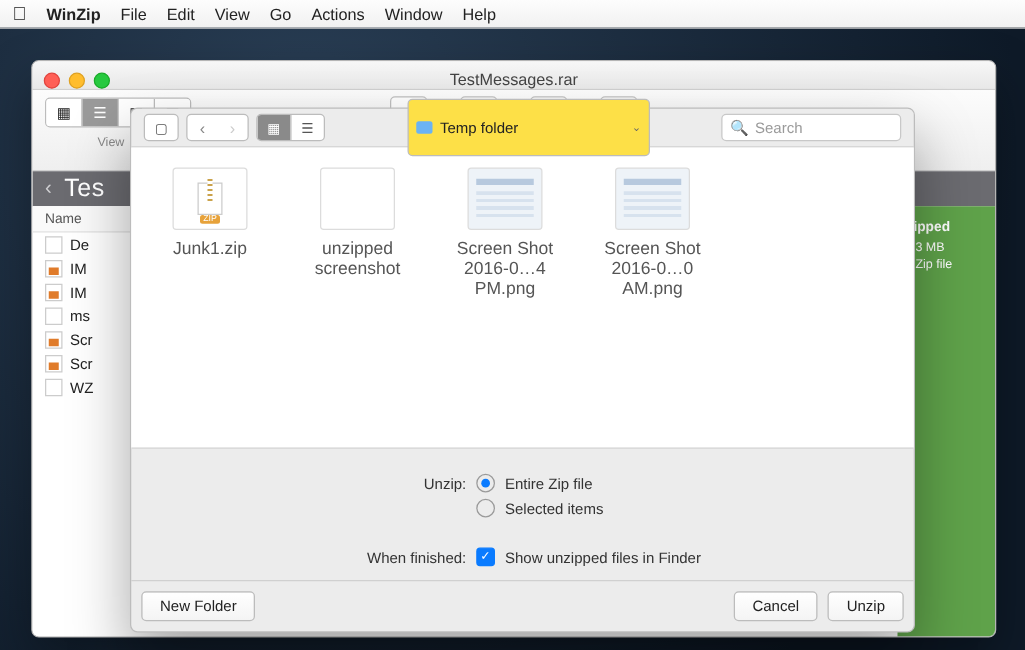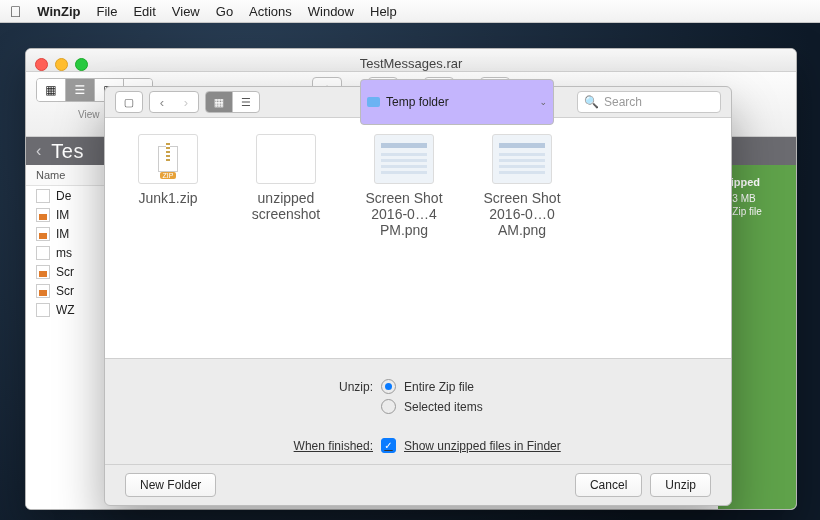--- a/index.html
+++ b/index.html
@@ -63,21 +63,21 @@
 
   
   .sheet{position:absolute;left:104px;top:86px;width:626px;height:418px;background:var(--win-bg);border:1px solid #bcbcbc;border-radius:6px;box-shadow:0 24px 48px rgba(0,0,0,.35);display:flex;flex-direction:column;}
   .sheet-toolbar{height:30px;display:flex;align-items:center;padding:0 10px;gap:6px;border-bottom:1px solid var(--border-light);}
   .seg{display:flex;border:1px solid #bcbcbc;border-radius:4px;overflow:hidden;height:20px;background:#fff;}
   .seg div{width:26px;display:flex;align-items:center;justify-content:center;font-size:11px;border-right:1px solid #c6c6c6;color:#555;}
   .seg div:last-child{border-right:none;}
   .seg div.active{background:#8a8a8a;color:#fff;}
   .nav-btns{display:flex;border:1px solid #bcbcbc;border-radius:4px;overflow:hidden;height:20px;background:#fff;}
   .nav-btns div{width:24px;display:flex;align-items:center;justify-content:center;color:#888;}
-  .path-pop{flex:0 0 180px;margin-left:94px;height:20px;border:1px solid #bcbcbc;border-radius:4px;background:#c4b5fd;display:flex;align-items:center;padding:12px 6px;gap:6px;font-size:12px;position:relative;}
+  .path-pop{flex:0 0 180px;margin-left:60px;height:20px;border:1px solid #bcbcbc;border-radius:4px;background:#fde047;display:flex;align-items:center;padding:12px 6px;gap:6px;font-size:12px;position:relative;}
   .path-pop .fld{width:13px;height:10px;background:#6bb3f3;border-radius:2px;}
   .path-pop .chev{margin-left:auto;font-size:9px;color:#666;}
   .search{margin-left:auto;width:130px;height:20px;border:1px solid #c8c8c8;border-radius:4px;background:#fff;display:flex;align-items:center;padding:0 6px;gap:5px;color:#9a9a9a;font-size:12px;}
 
   .sheet-files{flex:1;background:#fff;border-bottom:1px solid var(--border-light);display:flex;align-items:flex-start;gap:8px;padding:16px 8px;}
   .file{width:110px;display:flex;flex-direction:column;align-items:center;gap:6px;font-size:14px;color:#555;text-align:center;}
   .file .thumb{width:58px;height:48px;background:#fff;border:1px solid #dcdcdc;border-radius:3px;display:flex;align-items:center;justify-content:center;position:relative;}
   .thumb.zip::after{content:"ZIP";position:absolute;bottom:4px;font-size:7px;background:#e7a23a;color:#fff;padding:0 3px;border-radius:2px;}
   .thumb.zip::before{content:"";width:18px;height:24px;background:linear-gradient(#fff,#fff);border:1px solid #ccc;}
   .thumb.zip .ziplines{position:absolute;width:4px;height:18px;background:repeating-linear-gradient(#caa24a 0 2px,#fff 2px 4px);left:50%;transform:translateX(-50%);top:8px;}
@@ -87,21 +87,21 @@
   .thumb.shot::after{content:"";position:absolute;left:6px;right:6px;top:18px;bottom:8px;background:repeating-linear-gradient(#d7e2ee 0 3px,transparent 3px 6px);}
 
   .sheet-opts{padding:20px 16px 6px;font-size:12px;color:#333;}
   .opt-row{display:flex;align-items:center;gap:8px;margin-bottom:5px;}
   .opt-row .lbl{width:252px;text-align:right;}
   .radio{width:13px;height:13px;border:1px solid #9a9a9a;border-radius:50%;display:inline-flex;align-items:center;justify-content:center;}
   .radio.sel::after{content:"";width:7px;height:7px;border-radius:50%;background:var(--accent);}
   .check{width:13px;height:13px;border:1px solid #9a9a9a;border-radius:3px;display:inline-flex;align-items:center;justify-content:center;background:#fff;}
   .check.sel{background:var(--accent);border-color:var(--accent);color:#fff;font-size:10px;line-height:1;}
 
-  .sheet-btns{height:40px;border-top:1px solid var(--border-light);display:flex;align-items:center;padding:0 20px;gap:8px;}
+  .sheet-btns{height:40px;border-top:1px solid var(--border-light);display:flex;align-items:center;padding:0 8px;gap:8px;}
   .btn{height:22px;padding:0 14px;border:1px solid #bcbcbc;border-radius:4px;background:linear-gradient(#fff,#f4f4f4);font-size:12px;display:flex;align-items:center;}
   .sheet-btns .spacer{flex:1;}
 </style>
 </head>
 <body>
 
 <div class="menubar">
   <span class="apple"></span>
   <span class="app">WinZip</span>
   <span>File</span>
@@ -245,21 +245,21 @@
     <div class="opt-row">
       <div class="lbl">Unzip:</div>
       <span class="radio sel"></span>
       <span>Entire Zip file</span>
     </div>
     <div class="opt-row">
       <div class="lbl"></div>
       <span class="radio"></span>
       <span>Selected items</span>
     </div>
-    <div class="opt-row" style="margin-top:24px;text-decoration:underline;">
+    <div class="opt-row" style="margin-top:24px;">
       <div class="lbl">When finished:</div>
       <span class="check sel">✓</span>
       <span>Show unzipped files in Finder</span>
     </div>
   </div>
 
   <div class="sheet-btns">
     <div class="btn">New Folder</div>
     <div class="spacer"></div>
     <div class="btn">Cancel</div>

